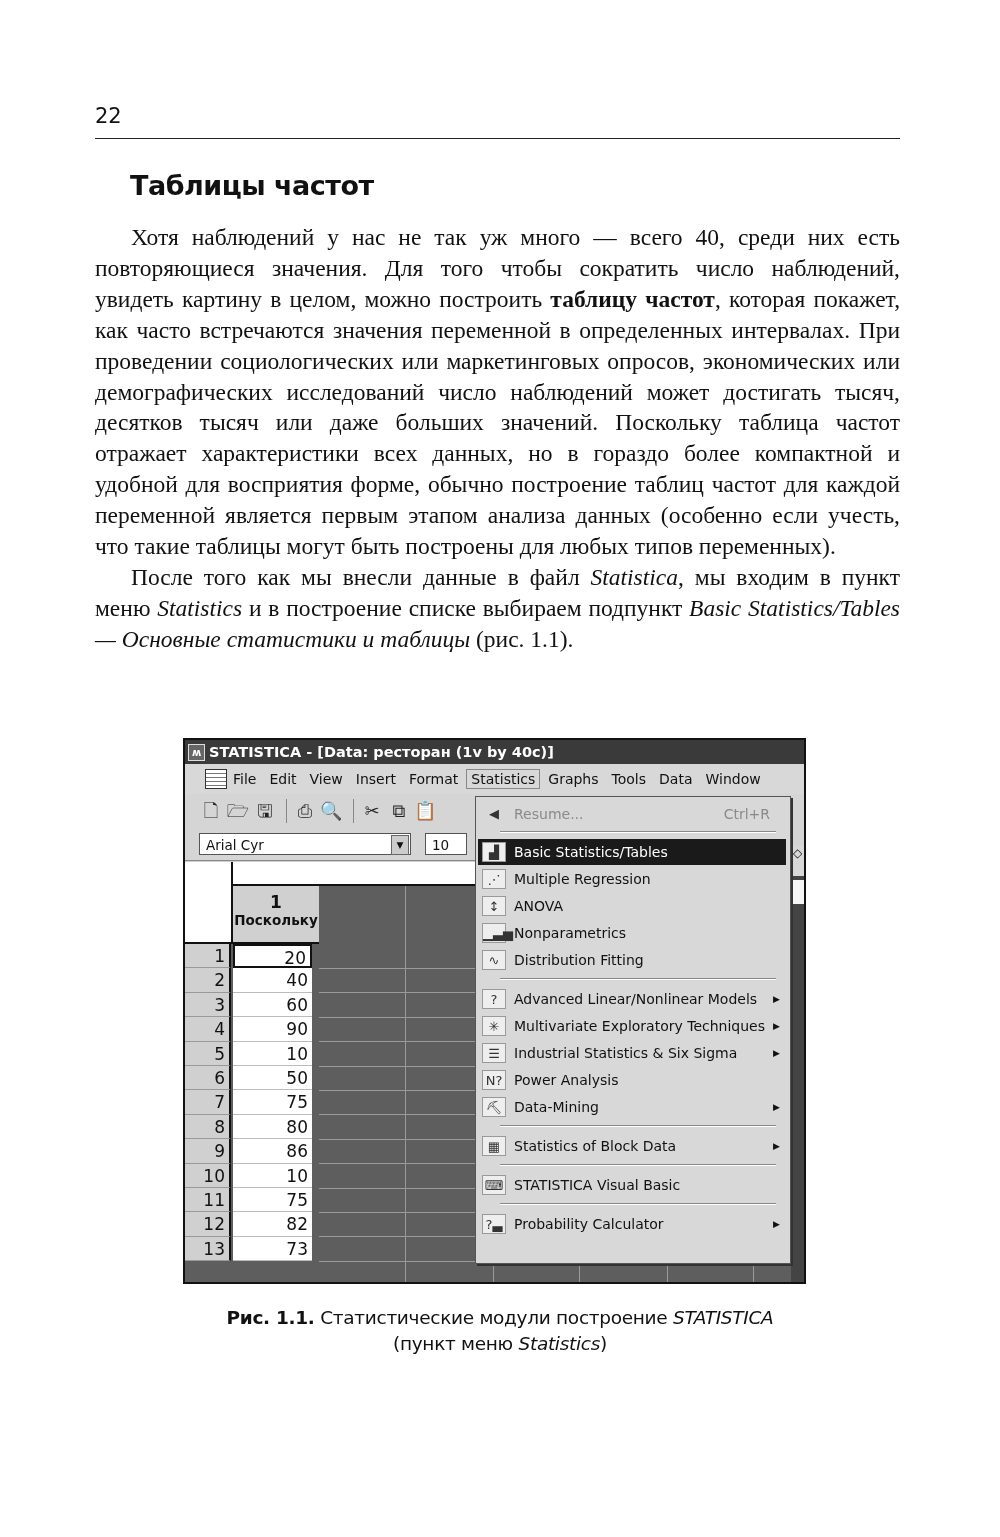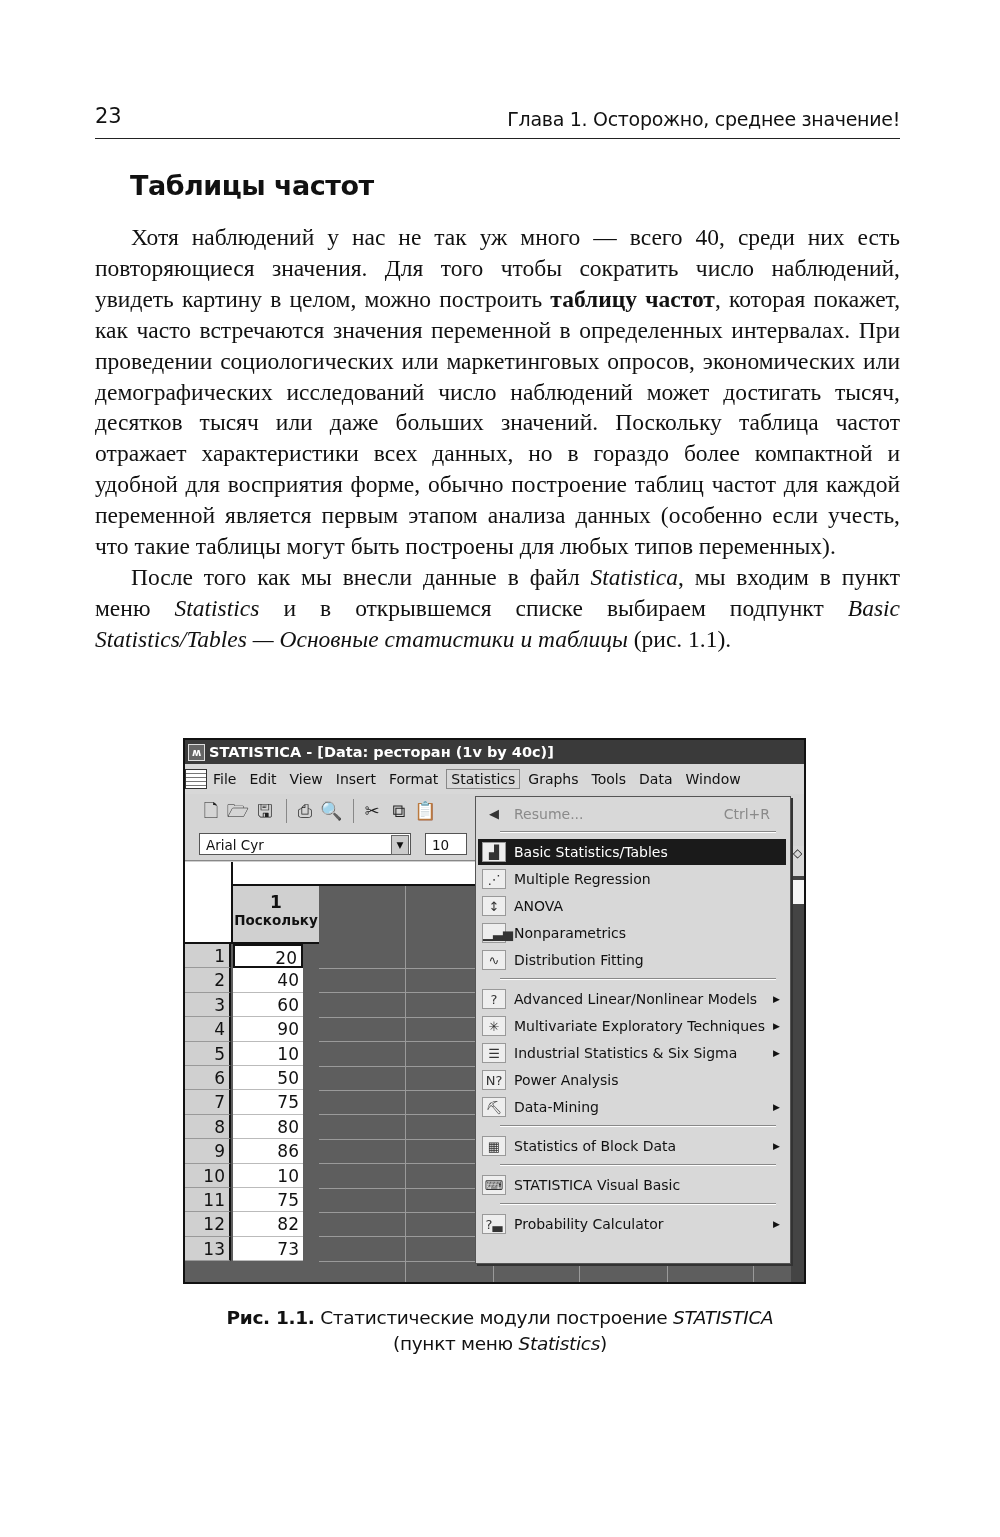--- a/index.html
+++ b/index.html
@@ -9,40 +9,40 @@
   .chapter { position:absolute; right:0; top:8px; font-size:19px; letter-spacing:-0.3px; }
   .section-title { position:absolute; left:130px; top:170px; font-family:"DejaVu Sans", sans-serif; font-weight:bold; font-size:27px; letter-spacing:-0.5px; }
   .body-text { position:absolute; left:95px; width:805px; top:222px; font-family:"Liberation Serif", serif; font-size:23.5px; line-height:30.9px; text-align:justify; }
   .body-text p { margin:0; text-indent:36px; }
   .body-text b { font-weight:bold; }
   .body-text i { font-style:italic; }
 
   .shot { position:absolute; left:183px; top:738px; width:623px; height:546px; border:2px solid #111; background:#cfcfcf; font-family:"DejaVu Sans", sans-serif; overflow:hidden; box-sizing:border-box; }
   .titlebar { height:24px; background:#3a3a3a; color:#fff; font-weight:bold; font-size:14.5px; display:flex; align-items:center; padding-left:3px; }
   .titlebar .appicon { width:15px; height:15px; border:1px solid #ddd; background:#666; margin-right:4px; font-size:10px; line-height:15px; text-align:center; color:#fff; }
-  .menubar { height:30px; display:flex; align-items:center; font-size:14px; padding-left:0; background:#d8d8d8; }
+  .menubar { height:30px; display:flex; align-items:center; font-size:14px; padding-left:20px; background:#d8d8d8; }
   .menubar .docicon { width:20px; height:18px; border:1px solid #333; background:repeating-linear-gradient(#fff 0 3px,#777 3px 4px); margin-right:6px; }
   .menubar span.mi { margin-right:13px; color:#111; }
   .menubar span.mi.active { border:1px solid #888; padding:1px 4px; margin-left:-5px; margin-right:8px; background:#d8d8d8; }
   .toolbar { height:34px; display:flex; align-items:center; padding-left:14px; background:#d5d5d5; }
   .tb { width:24px; height:22px; margin-right:3px; font-size:18px; line-height:22px; text-align:center; color:#222; }
   .tbsep { width:1px; height:24px; background:#888; margin:0 6px; }
   .fontbar { height:32px; display:flex; align-items:center; padding-left:14px; background:#d5d5d5; border-bottom:1px solid #888; }
   .fontbox { width:212px; height:22px; background:#fff; border:1px solid #555; font-size:13.5px; line-height:22px; padding-left:6px; position:relative; box-sizing:border-box; }
   .fontbox .dd { position:absolute; right:1px; top:1px; width:16px; height:18px; background:#ccc; border:1px solid #666; font-size:9px; line-height:18px; text-align:center; }
   .sizebox { width:42px; height:22px; background:#fff; border:1px solid #555; font-size:13.5px; line-height:22px; padding-left:6px; margin-left:14px; box-sizing:border-box; position:relative; }
 
   .grid { position:absolute; left:0; top:122px; width:619px; height:420px; background:#5e5e5e; }
   .corner { position:absolute; left:0; top:0; width:48px; height:82px; background:#fff; border-right:2px solid #111; border-bottom:2px solid #111; box-sizing:border-box; }
   .namebar { position:absolute; left:48px; top:0; width:571px; height:24px; background:#fff; border-bottom:2px solid #111; box-sizing:border-box; }
   .colhead { position:absolute; left:48px; top:24px; width:86px; height:58px; background:#d0d0d0; text-align:center; font-weight:bold; font-size:13.5px; border-bottom:2px solid #111; box-sizing:border-box; }
   .colhead .cn { display:block; font-size:17px; margin-top:6px; }
   .row { position:absolute; left:0; height:24.4px; width:619px; }
   .row .rh { position:absolute; left:0; top:0; width:46px; height:24.4px; background:#d0d0d0; border-right:2px solid #111; border-bottom:1px solid #999; font-size:17px; text-align:right; padding-right:4px; box-sizing:border-box; line-height:24px; }
-  .row .cell { position:absolute; left:48px; top:0; width:70px; height:24.4px; background:#fff; border-bottom:1px solid #bbb; font-size:17px; text-align:right; padding-right:4px; box-sizing:border-box; line-height:24px; }
+  .row .cell { position:absolute; left:48px; top:0; width:79px; height:24.4px; background:#fff; border-bottom:1px solid #bbb; font-size:17px; text-align:right; padding-right:4px; box-sizing:border-box; line-height:24px; }
   .row .cell.sel { border:2px solid #111; }
   .gline-h { position:absolute; left:134px; width:485px; height:1px; background:#9a9a9a; }
   .gline-v { position:absolute; top:24px; width:1px; height:396px; background:#9a9a9a; }
 
   .menu { position:absolute; left:290px; top:56px; width:316px; height:468px; background:#d8d8d8; border:1px solid #555; box-shadow:2px 2px 0 #333; font-size:14px; box-sizing:border-box; }
   .menu .item { position:absolute; left:2px; width:308px; height:26px; display:flex; align-items:center; color:#111; }
   .menu .item .ic { width:24px; height:20px; margin-left:4px; margin-right:8px; font-size:13px; text-align:center; line-height:20px; color:#333; border:1px solid #999; background:#eee; box-sizing:border-box; }
   .menu .item.hl { background:#1a1a1a; color:#fff; }
   .menu .item.dis { color:#8a8a8a; }
   .menu .item .sc { position:absolute; right:16px; color:#8a8a8a; }
@@ -53,29 +53,28 @@
   .vscroll .colorbtn { position:absolute; left:0; top:0; width:13px; height:30px; background:#d8d8d8; font-size:12px; text-align:center; }
 
   .caption { position:absolute; left:150px; top:1305px; width:700px; text-align:center; font-family:"DejaVu Sans", sans-serif; font-size:18.5px; line-height:26px; letter-spacing:-0.3px; }
   .caption b { font-weight:bold; }
   .caption i { font-style:italic; }
 </style>
 </head>
 <body>
 
 <div class="runhead">
-  <span class="page-num">23</span>
-  <span class="chapter">Глава 1. Осторожно, среднее значение!</span>
+  <span class="page-num">22</span>
 </div>
 
 <div class="section-title">Таблицы частот</div>
 
 <div class="body-text">
   <p><span>Хотя наблюдений у нас не так уж много — всего 40, среди них есть повторяющиеся значения. Для того чтобы сократить число наблюдений, увидеть картину в целом, можно построить </span><b>таблицу частот</b><span>, которая покажет, как часто встречаются значения переменной в определенных интервалах. При проведении социологических или маркетинговых опросов, экономических или демографических исследований число наблюдений может достигать тысяч, десятков тысяч или даже больших значений. Поскольку таблица частот отражает характеристики всех данных, но в гораздо более компактной и удобной для восприятия форме, обычно построение таблиц частот для каждой переменной является первым этапом анализа данных (особенно если учесть, что такие таблицы могут быть построены для любых типов переменных).</span></p>
-  <p><span>После того как мы внесли данные в файл </span><i>Statistica</i><span>, мы входим в пункт меню </span><i>Statistics</i><span> и в открывшемся списке выбираем подпункт </span><i>Basic Statistics/Tables — Основные статистики и таблицы</i><span> (рис. 1.1).</span></p>
+  <p><span>После того как мы внесли данные в файл </span><i>Statistica</i><span>, мы входим в пункт меню </span><i>Statistics</i><span> и в построение списке выбираем подпункт </span><i>Basic Statistics/Tables — Основные статистики и таблицы</i><span> (рис. 1.1).</span></p>
 </div>
 
 <div class="shot">
   <div class="titlebar">
     <span class="appicon">ʍ</span>
     <span>STATISTICA - [Data: ресторан (1v by 40c)]</span>
   </div>
 
   <div class="menubar">
     <span class="docicon"></span>

